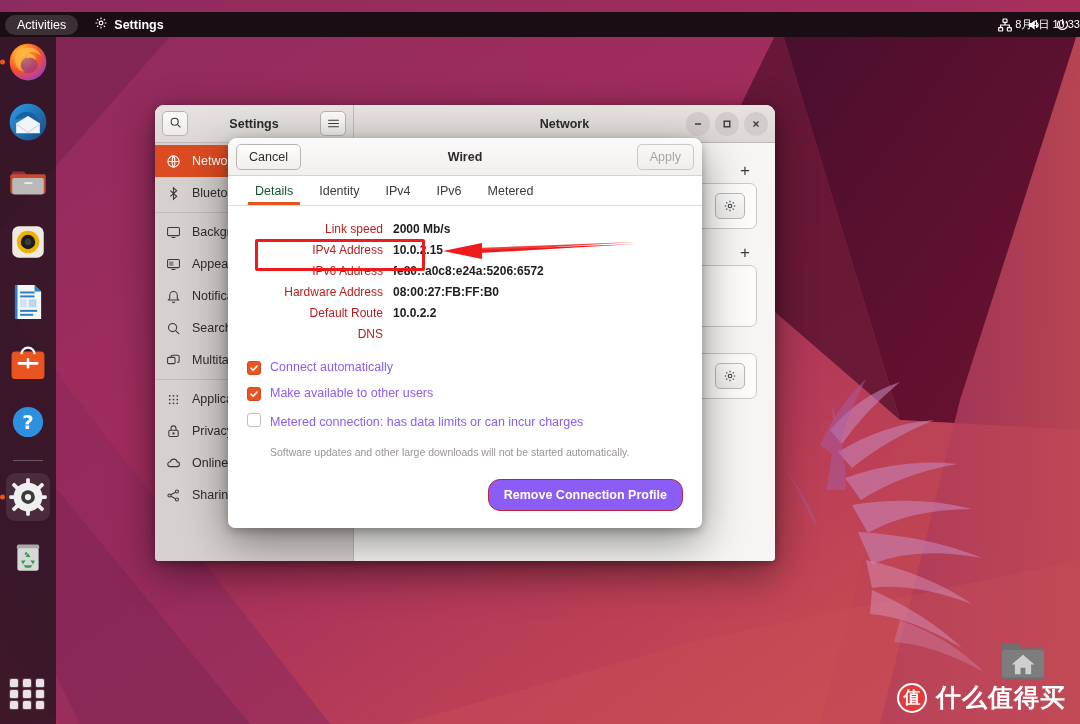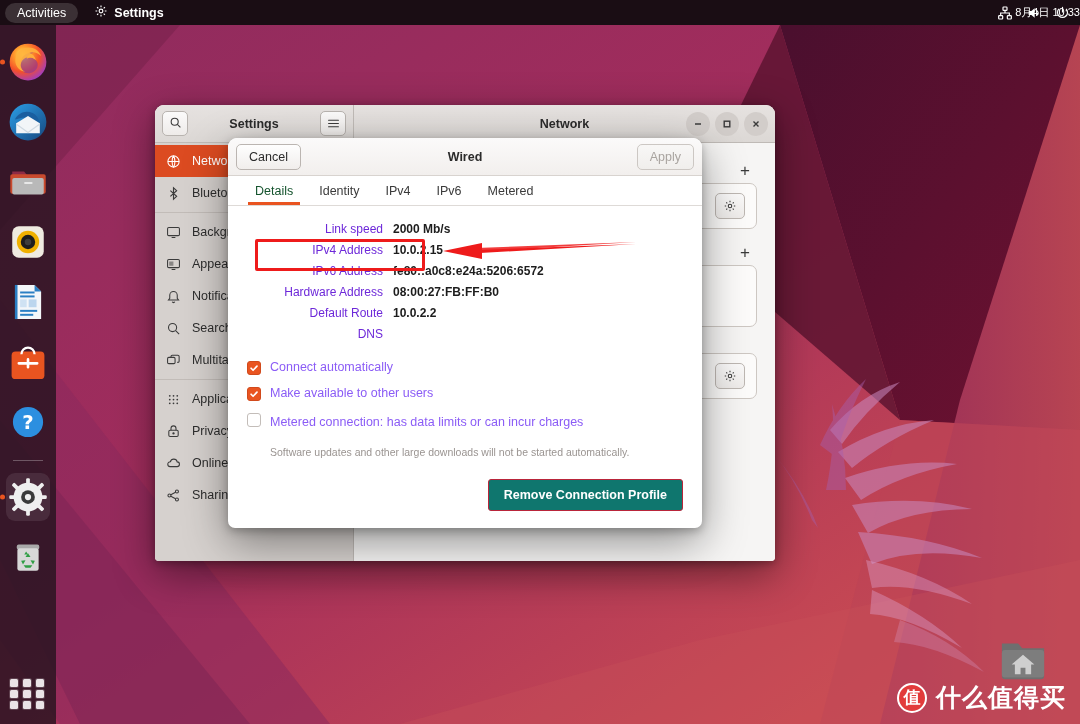--- a/index.html
+++ b/index.html
@@ -9,21 +9,21 @@
     background:#2c001e;
     position:relative;
   }
 
   
   #wallpaper { position:absolute; left:0; top:0; width:1080px; height:724px; overflow:hidden; }
   #wallpaper svg { display:block; }
 
   
   #topbar {
-    position:absolute; left:0; top:0; width:1080px; height:25px;
+    position:absolute; left:0; top:12px; width:1080px; height:25px;
     background:#1a0d14; color:#ffffff; z-index:60;
     display:flex; align-items:center; font-size:12.5px;
   }
   .tb-activities {
     margin-left:5px; padding:3px 12px; border-radius:11px;
     background:#3b3035; color:#ffffff; font-size:12.5px; font-weight:400;
   }
   .tb-appname { display:flex; align-items:center; gap:6px; margin-left:16px; font-weight:600; font-size:12.5px; }
   .tb-clock { position:absolute; left:0; right:0; text-align:right; font-size:11px; font-weight:400; pointer-events:none; }
   .tb-right { position:absolute; right:10px; display:flex; align-items:center; gap:13px; }
@@ -125,38 +125,38 @@
   .wd-title { position:absolute; left:0; right:0; text-align:center; font-size:12.5px; font-weight:700; color:#2b2b2b; pointer-events:none; }
   .wd-spacer { flex:1; }
 
   .wd-tabs { display:flex; gap:0; padding:0 14px; border-bottom:1px solid #dedad7; background:#ffffff; height:30px; }
   .wd-tab { padding:0 13px; font-size:12.5px; color:#3a3a3a; display:flex; align-items:center; position:relative; }
   .wd-tab.active { color:#14532d; }
   .wd-tab.active::after { content:""; position:absolute; left:6px; right:6px; bottom:0; height:3px; background:#e95420; }
 
   .wd-content { padding:16px 0 0 0; }
   .detail-grid { display:grid; grid-template-columns:148px 1fr; row-gap:7px; column-gap:10px; padding-left:7px; }
-  .dl-key { text-align:right; font-size:12px; color:#6d28d9; }
+  .dl-key { text-align:right; font-size:12px; color:#b91c1c; }
   .dl-val { font-size:12px; color:#1d1d1d; font-weight:600; }
 
   .checks { padding:19px 0 0 19px; }
   .chk-row { display:flex; align-items:flex-start; gap:9px; margin-bottom:11px; }
   .chk-box {
     width:14px; height:14px; border-radius:3px; flex-shrink:0; margin-top:1px;
     display:flex; align-items:center; justify-content:center;
   }
   .chk-box.on { background:#e95420; border:1px solid #d14a1c; }
   .chk-box.off { background:#ffffff; border:1px solid #c3bdb9; }
   .chk-label { font-size:12.5px; color:#8b5cf6; line-height:1.15; }
   .chk-sub { font-size:10.5px; color:#9a9491; margin-top:16px; }
 
   .wd-footer { display:flex; justify-content:flex-end; padding:10px 19px 0 0; }
   .danger-btn {
-    background:#0f766e; color:#ffffff; font-size:12.5px; font-weight:600;
-    padding:8px 15px; border-radius:3px; border:1px solid #b9253a;
+    background:#8b5cf6; color:#ffffff; font-size:12.5px; font-weight:600;
+    padding:8px 15px; border-radius:12px; border:1px solid #b9253a;
   }
 
   
   #annotations { position:absolute; left:0; top:0; width:1080px; height:724px; z-index:50; pointer-events:none; }
   #anno-box {
     position:absolute; left:255px; top:239px; width:170px; height:32px;
     border:3px solid #ee1b1b; border-radius:2px;
   }
 </style>
 </head>

